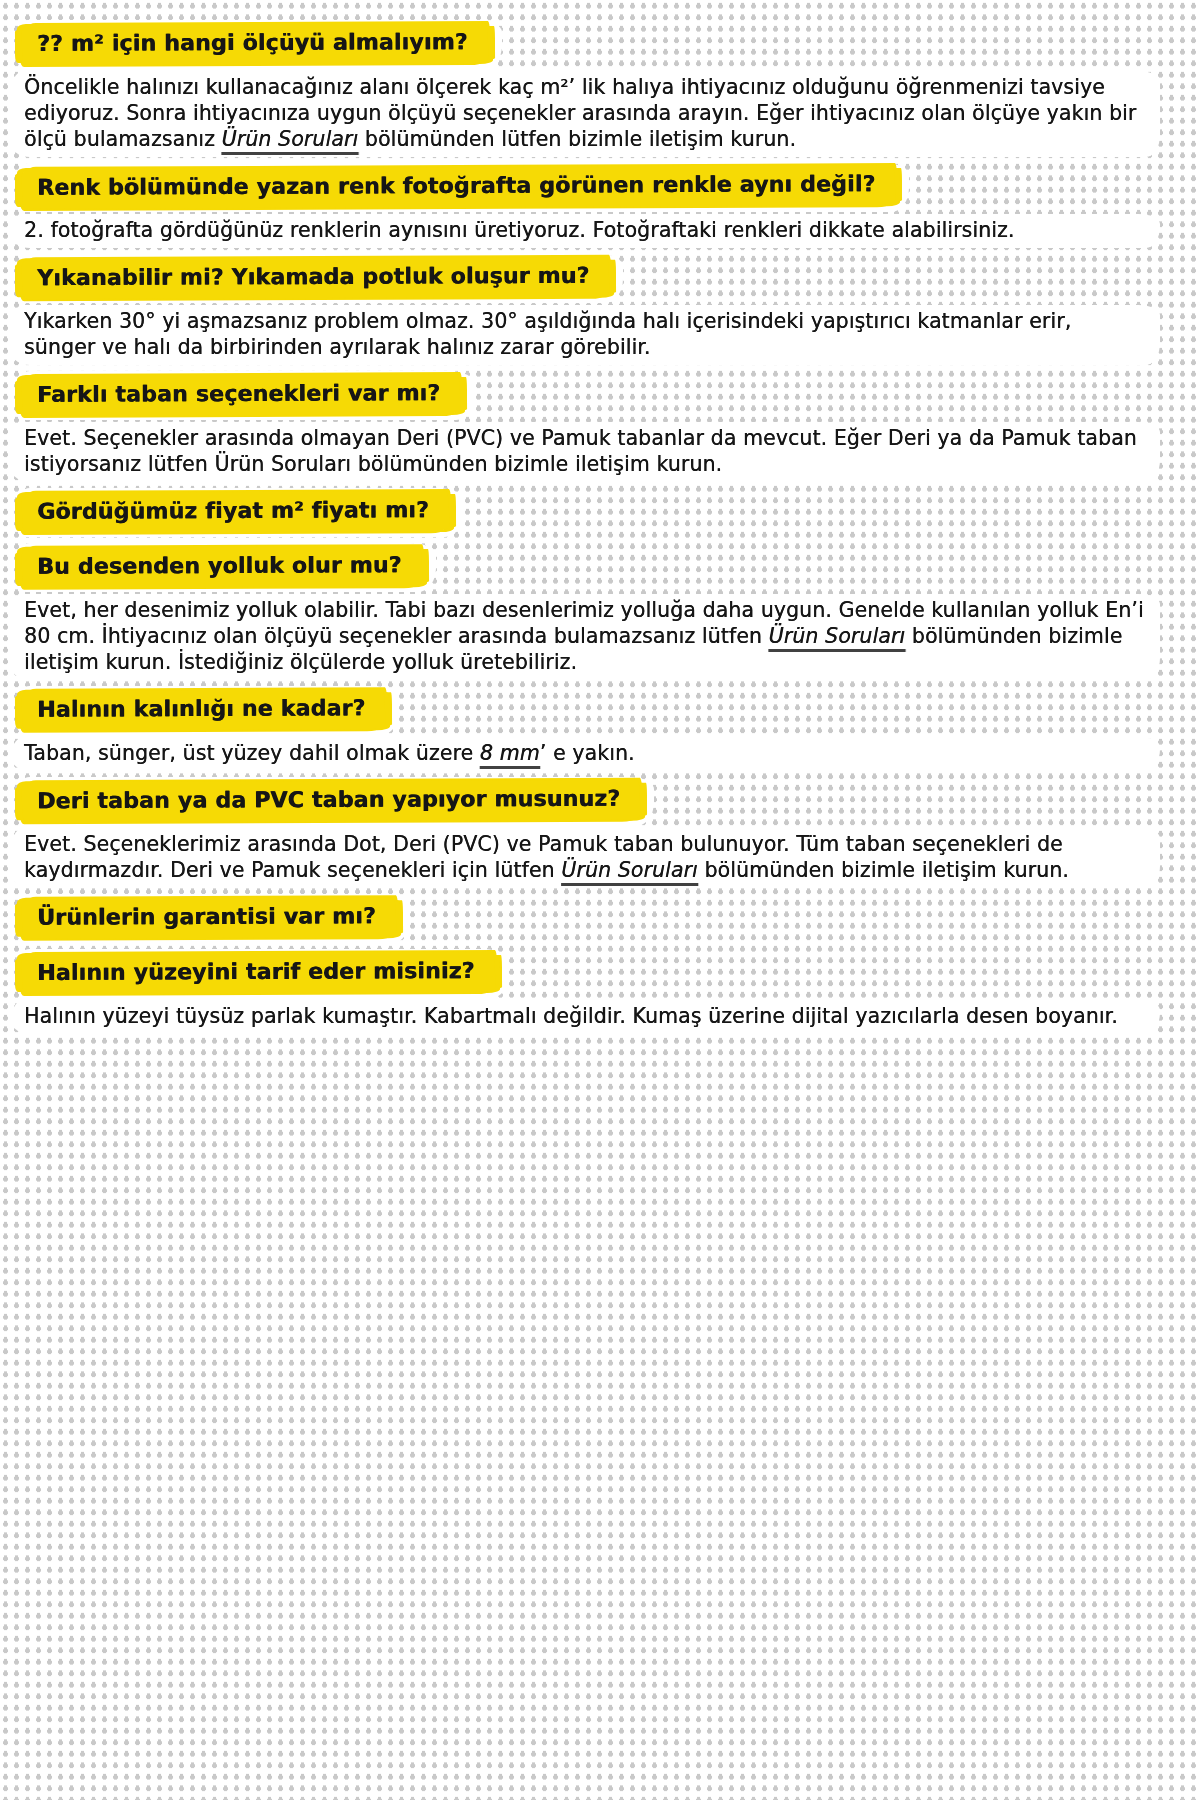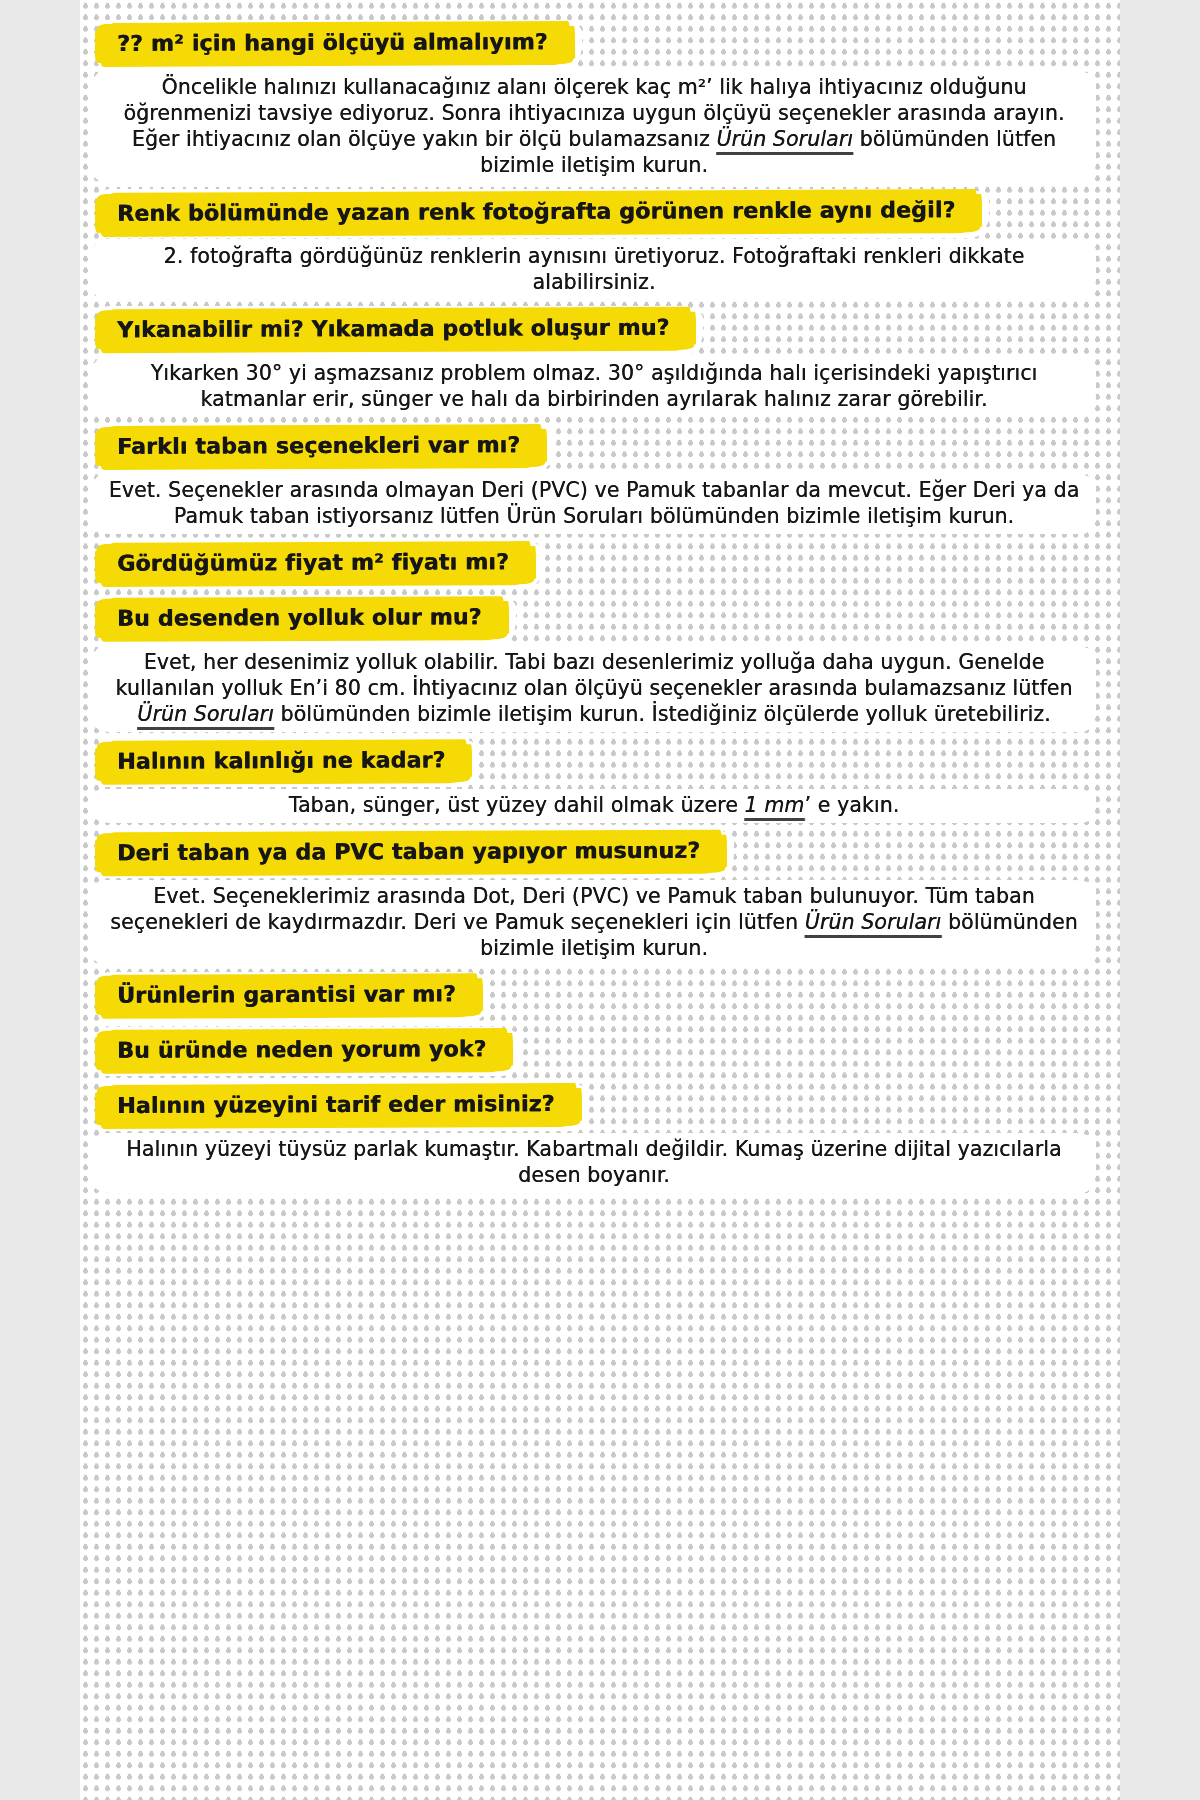--- a/index.html
+++ b/index.html
@@ -1,32 +1,31 @@
 <!DOCTYPE html>
 <html lang="tr"><head>
 <meta charset="utf-8">
 <style>
   * { margin: 0; padding: 0; box-sizing: border-box; }
 
   html, body { background: #e9e9e9; }
 
   .page {
     position: relative;
-    width: 1040px;
+    width: 1200px;
     height: 1800px;
     margin: 0 auto;
     overflow: hidden;
     background-color: var(--bg, #ffffff);
     
     background-image: radial-gradient(2.3px 3.1px at 5.5px 6px,
                       var(--dot, #c9c9c9) 96%, rgba(201,201,201,0) 100%);
     background-size: 11px 11.5px;
     font-family: "DejaVu Sans", "Liberation Sans", sans-serif;
     color: var(--ink, #161616);
-    text-align: center;
   }
 
   .content {
     padding: 14px 24px 0 22px;
   }
 
   .faq-item { display: block; }
 
   
   .q {
@@ -120,37 +119,34 @@
       <section class="faq-item">
         <h2 class="q">
           <span class="hl">Bu desenden yolluk olur mu?</span>
         </h2>
         <p class="a"><span class="seg">Evet, her desenimiz yolluk olabilir. Tabi bazı desenlerimiz yolluğa daha uygun. Genelde kullanılan yolluk En’i 80 cm. İhtiyacınız olan ölçüyü seçenekler arasında bulamazsanız lütfen </span><span class="seg u">Ürün Soruları</span><span class="seg"> bölümünden bizimle iletişim kurun. İstediğiniz ölçülerde yolluk üretebiliriz.</span></p>
       </section>
       <section class="faq-item">
         <h2 class="q">
           <span class="hl">Halının kalınlığı ne kadar?</span>
         </h2>
-        <p class="a"><span class="seg">Taban, sünger, üst yüzey dahil olmak üzere </span><span class="seg u">1 mm</span><span class="seg">’ e yakın.</span></p>
+        <p class="a"><span class="seg">Taban, sünger, üst yüzey dahil olmak üzere </span><span class="seg u">8 mm</span><span class="seg">’ e yakın.</span></p>
       </section>
       <section class="faq-item">
         <h2 class="q">
           <span class="hl">Deri taban ya da PVC taban yapıyor musunuz?</span>
         </h2>
         <p class="a"><span class="seg">Evet. Seçeneklerimiz arasında Dot, Deri (PVC) ve Pamuk taban bulunuyor. Tüm taban seçenekleri de kaydırmazdır. Deri ve Pamuk seçenekleri için lütfen </span><span class="seg u">Ürün Soruları</span><span class="seg"> bölümünden bizimle iletişim kurun.</span></p>
       </section>
       <section class="faq-item">
         <h2 class="q">
           <span class="hl">Ürünlerin garantisi var mı?</span>
         </h2>
       </section>
       <section class="faq-item">
-        <h2 class="q">
-          <span class="hl">Bu üründe neden yorum yok?</span>
-        </h2>
       </section>
       <section class="faq-item">
         <h2 class="q">
           <span class="hl">Halının yüzeyini tarif eder misiniz?</span>
         </h2>
         <p class="a"><span class="seg">Halının yüzeyi tüysüz parlak kumaştır. Kabartmalı değildir. Kumaş üzerine dijital yazıcılarla desen boyanır.</span></p>
       </section>
     </main>
 </div>
 

